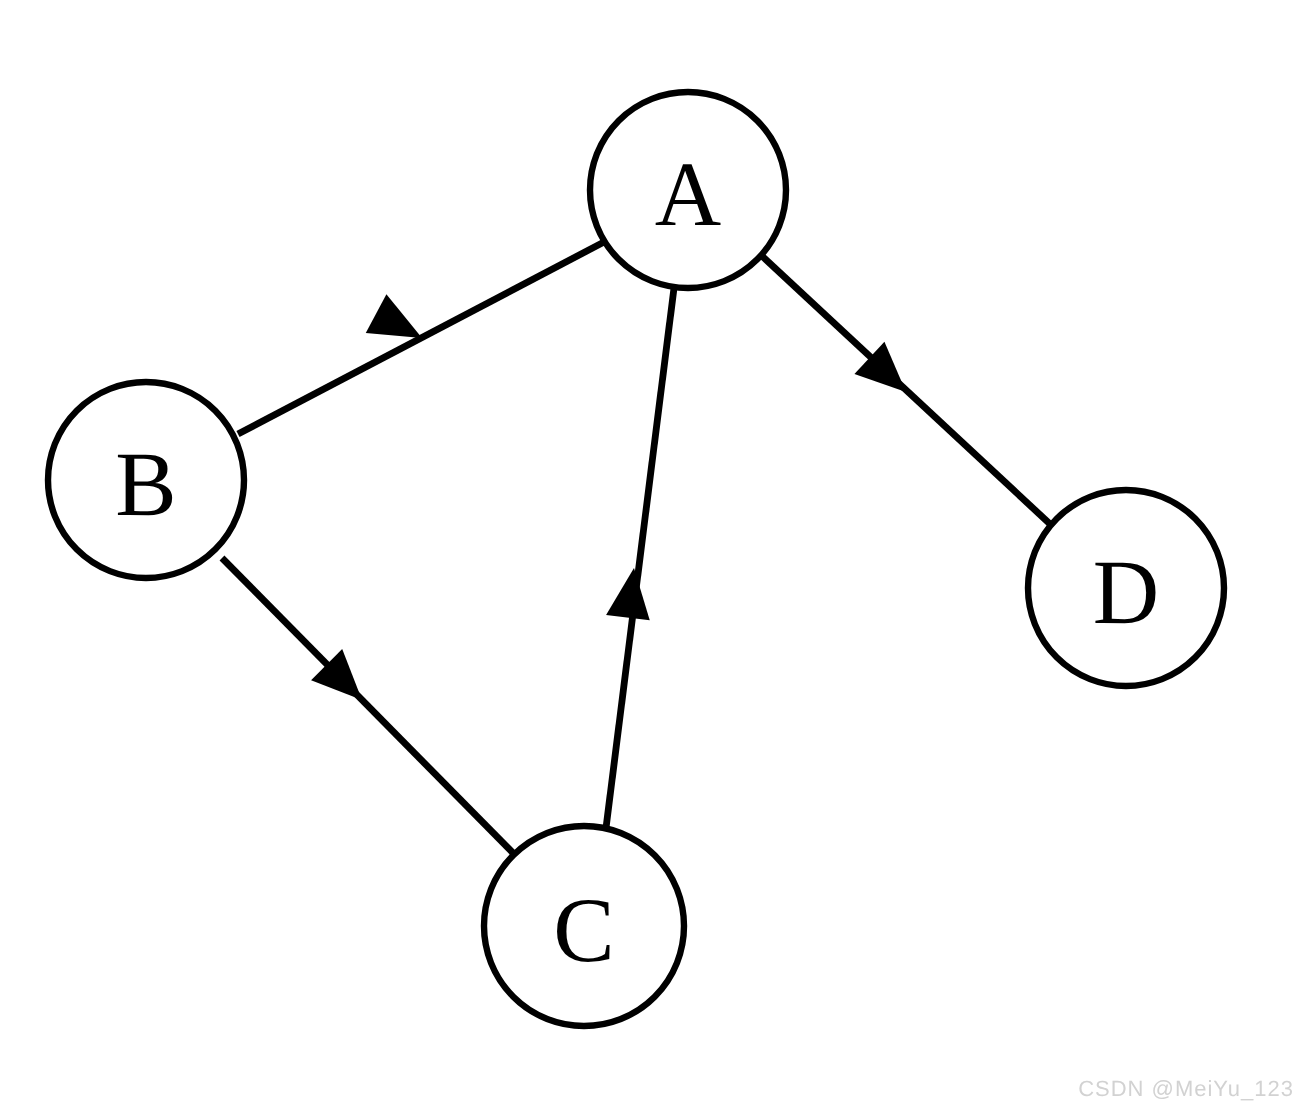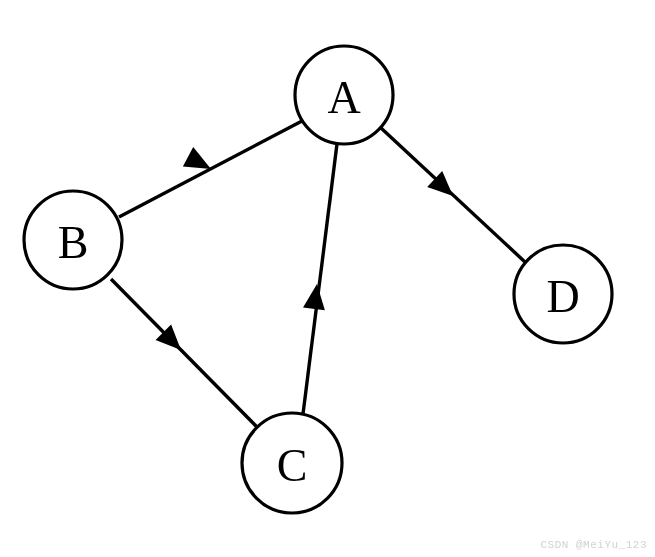--- a/index.html
+++ b/index.html
@@ -42,21 +42,21 @@
     fill: none;
   }
   .arrow-head {
     fill: #000000;
     stroke: none;
   }
   .watermark {
     position: absolute;
     right: 8px;
     bottom: 6px;
-    font-family: Liberation Mono, monospace;
+    font-family: Liberation Sans, sans-serif;
     font-size: 11px;
     color: #d2d2d2;
     letter-spacing: 0.5px;
     white-space: nowrap;
     user-select: none;
   }
 </style>
 </head>
 <body>
 

